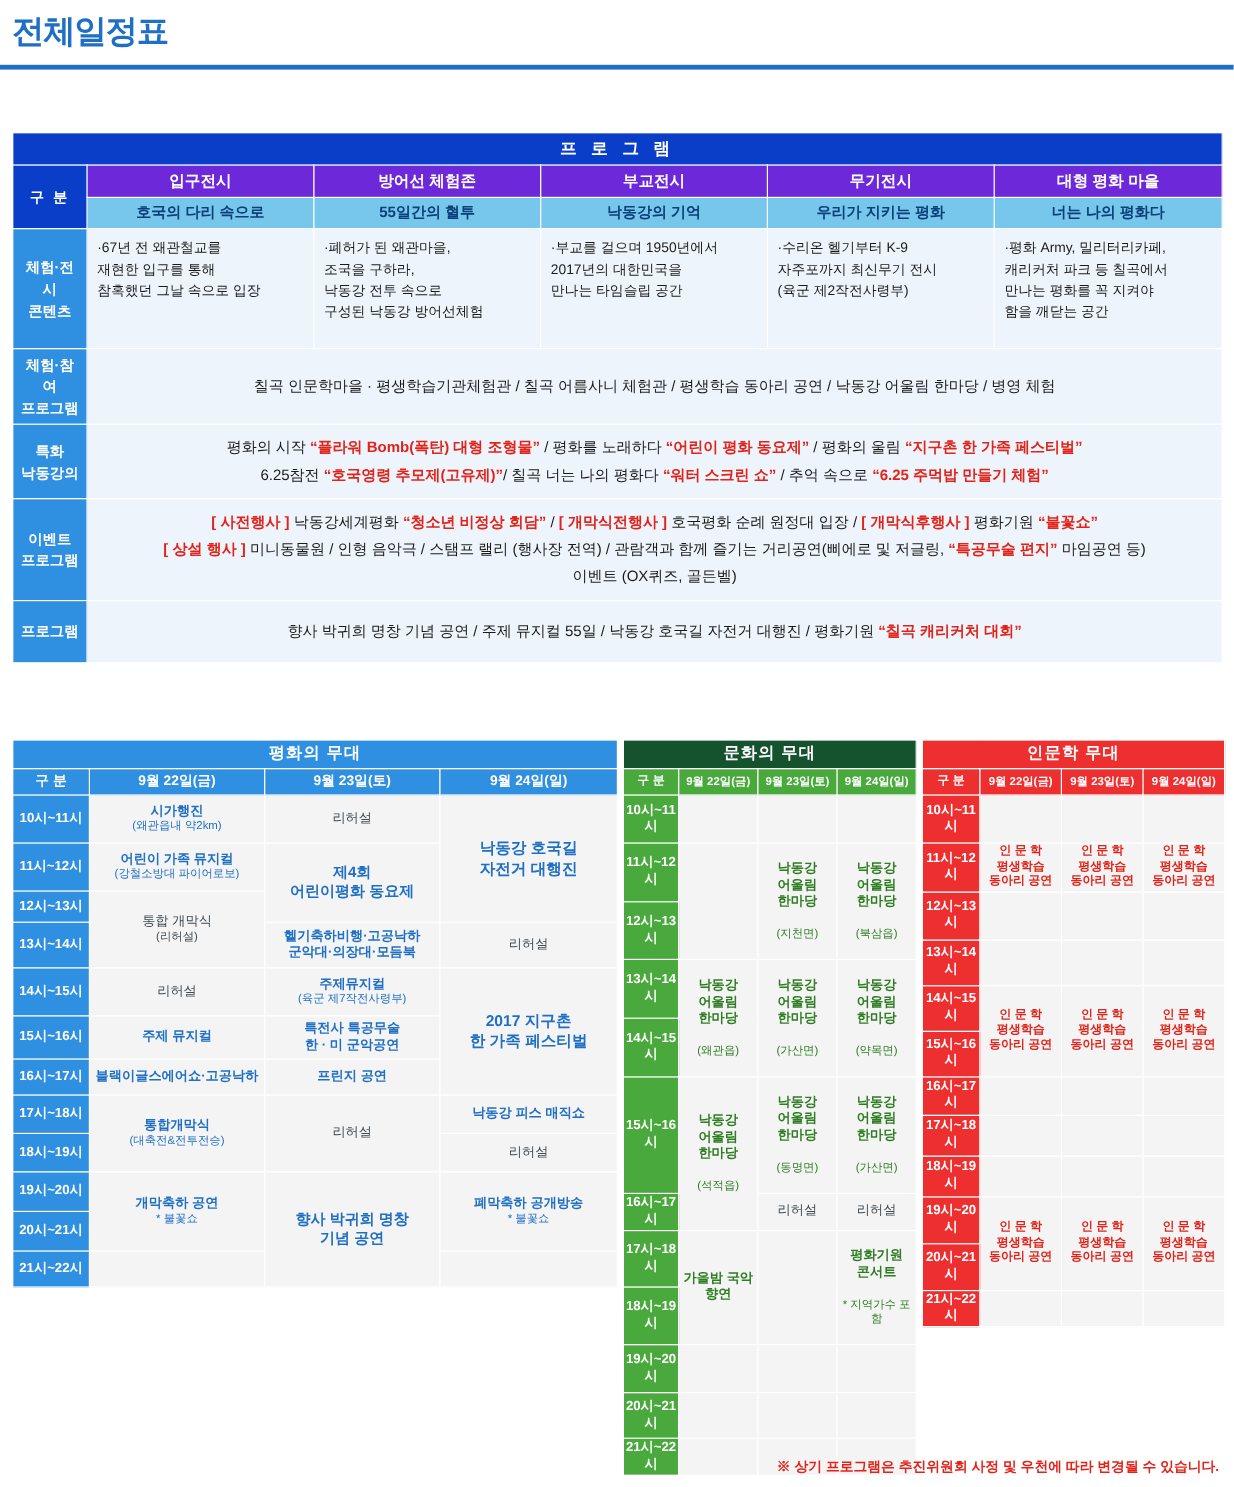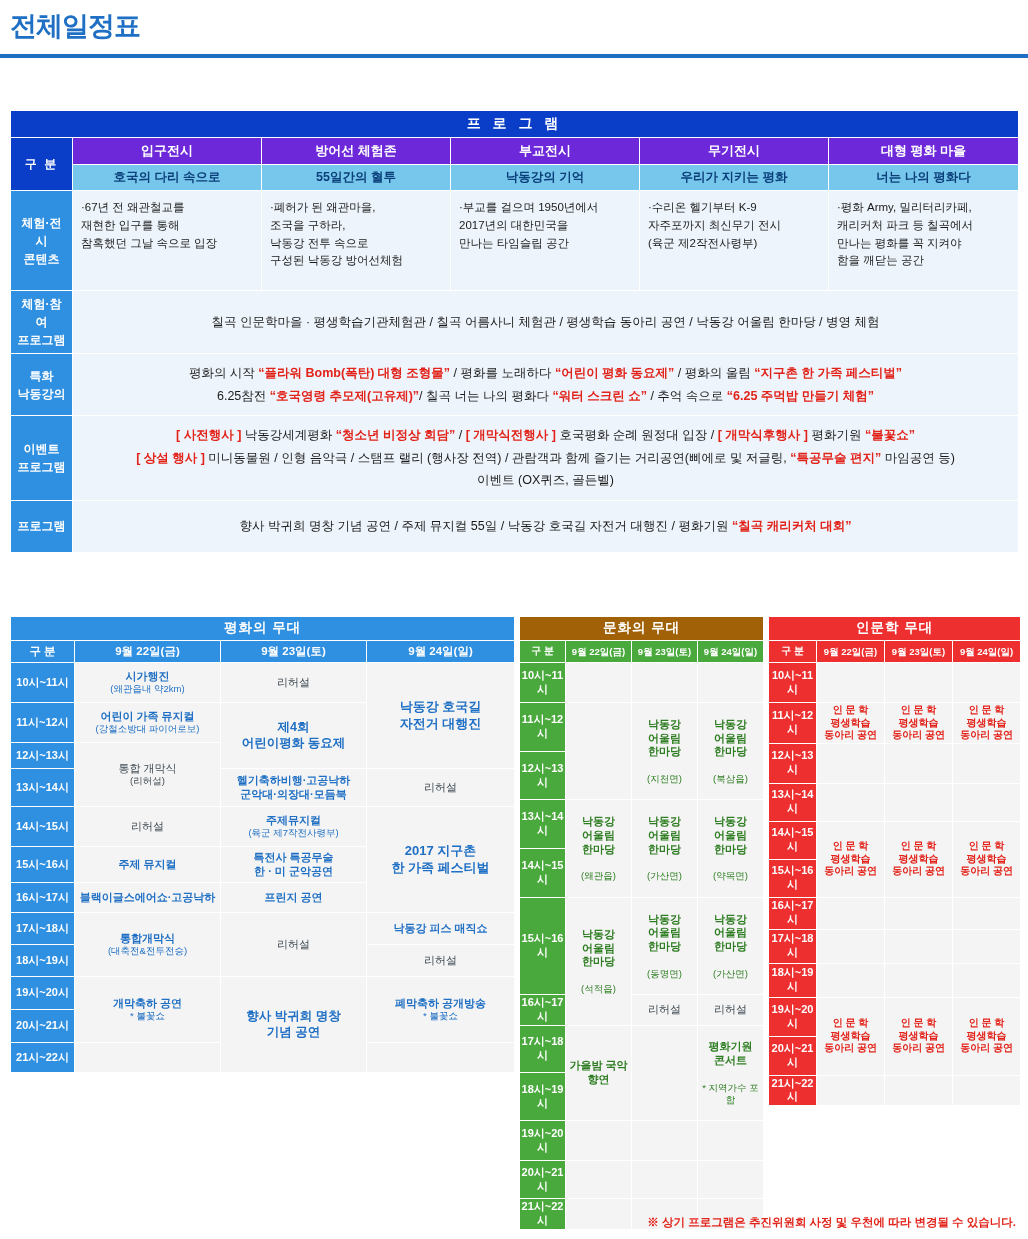--- a/index.html
+++ b/index.html
@@ -94,21 +94,21 @@
   .sub { font-size:9.5px; font-weight:normal; }
 
   
   .peace .stage-title { background:#2f8fe0; }
   .peace .col-head   { background:#2f8fe0; }
   .peace .timecell   { background:#2f8fe0; }
   .peace .cell-txt   { color:#1f6fc4; font-weight:bold; }
   .peace .cell-txt.plain { color:#3f4a52; font-weight:normal; }
 
   
-  .culture .stage-title { background:#a16207; }
+  .culture .stage-title { background:#14532d; }
   .culture .col-head   { background:#4aa93c; }
   .culture .timecell   { background:#4aa93c; }
   .culture .cell-txt   { color:#2e7d22; font-weight:bold; }
   .culture .cell-txt.plain { color:#3f4a52; font-weight:normal; }
 
   
   .human .stage-title { background:#ed2f2f; }
   .human .col-head   { background:#ed2f2f; }
   .human .timecell   { background:#ed2f2f; }
   .human .cell-txt   { color:#e2231a; font-weight:bold; }

